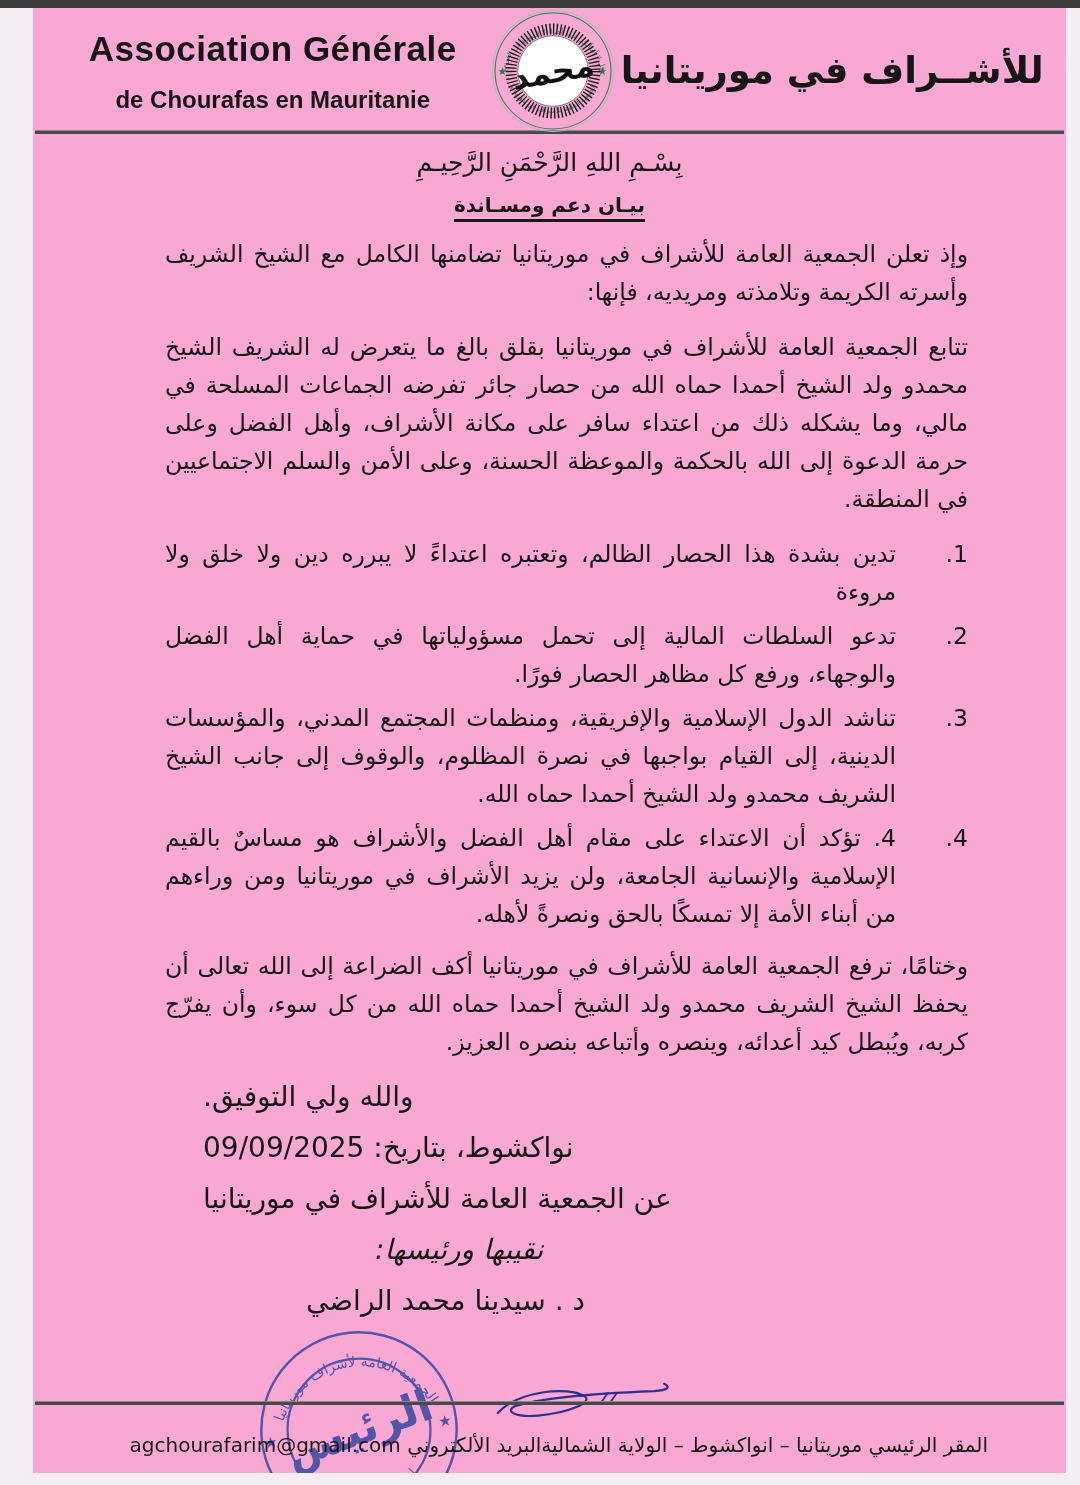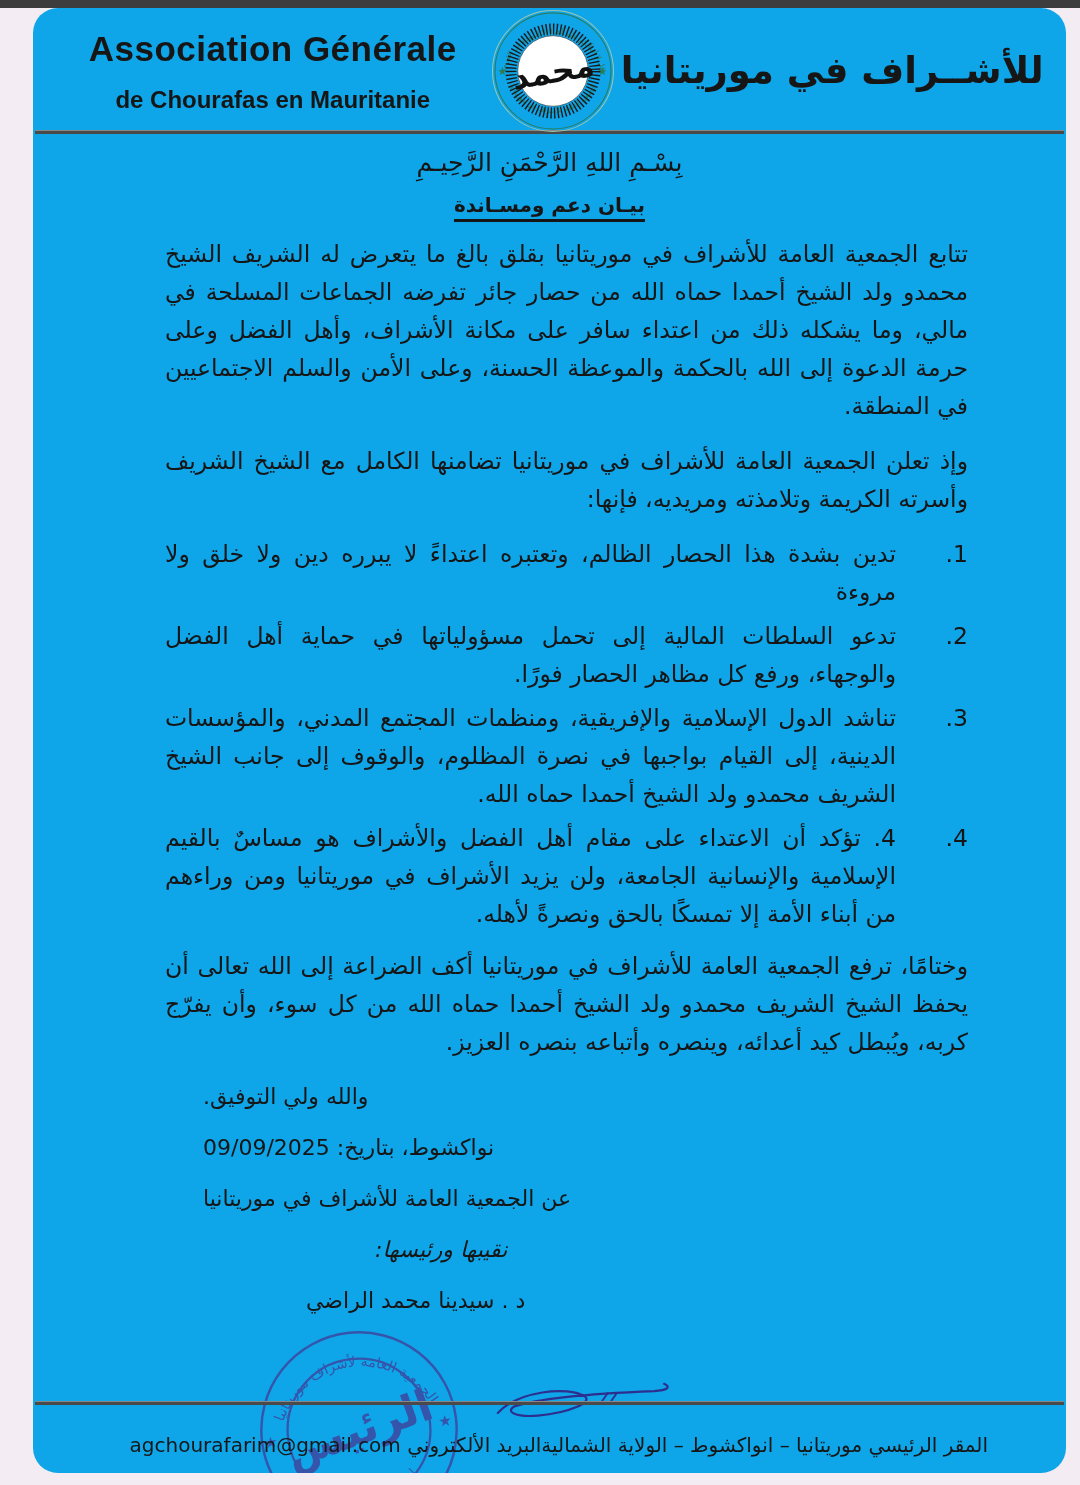--- a/index.html
+++ b/index.html
@@ -7,21 +7,21 @@
   body {
     background: #f3ecf3;
     font-family: "DejaVu Sans", sans-serif;
     color: #161616;
     -webkit-font-smoothing: antialiased;
   }
   .canvas { position: relative; width: 1080px; height: 1485px; background: #f3ecf3; }
   .topbar { position: absolute; top: 0; left: 0; right: 0; height: 8px; background: #3d3d3d; }
   .page {
     position: absolute; top: 8px; left: 33px; right: 14px; bottom: 12px;
-    background: #0ea5e9; overflow: hidden; border-radius: 25px;
+    background: #f9a8d4; overflow: hidden;
   }
   
   .hdr { display: flex; align-items: center; padding: 10px 18px 6px 24px; height: 122px; }
   .org-fr { flex: 1 1 0; text-align: center; font-family: "Liberation Sans", sans-serif; font-weight: bold; line-height: 1.0; }
   .org-fr .fr1 { font-size: 35px; letter-spacing: .5px; }
   .org-fr .fr2 { font-size: 24px; margin-top: 22px; }
   .logo { flex: 0 0 128px; display: flex; justify-content: center; align-items: center; }
   .org-ar { flex: 1 1 0; text-align: center; font-weight: bold; line-height: 1.15; direction: rtl; }
   .org-ar div { font-size: 37px; }
   .hdr-rule { height: 4px; background: #4a4a4a; margin: 0 2px; border-top: 1px solid #888; }
@@ -30,21 +30,21 @@
   .doc-title { text-align: center; direction: rtl; font-weight: bold; font-size: 20px; margin-top: 16px;
     text-decoration: underline; text-decoration-thickness: 3px; text-underline-offset: 7px; }
   
   .body-text { direction: rtl; padding: 18px 98px 0 132px; font-size: 23.5px; line-height: 38px; text-align: justify; }
   .body-text p { margin-bottom: 17px; }
   ol.points { list-style: none; margin-bottom: 14px; }
   ol.points li { display: flex; direction: rtl; margin-bottom: 6px; }
   ol.points .num { flex: 0 0 72px; }
   ol.points .txt { flex: 1 1 auto; text-align: justify; }
   
-  .closing-block { direction: rtl; text-align: left; padding-left: 170px; font-size: 22px; line-height: 38px; }
+  .closing-block { direction: rtl; text-align: left; padding-left: 170px; font-size: 28px; line-height: 38px; }
   .closing-block .line { margin-bottom: 13px; }
   .closing-block .role { margin-left: 172px; margin-bottom: 13px; font-style: italic; }
   .closing-block .name { margin-left: 103px; }
   
   .sig-area { position: relative; height: 212px; }
   .stamp { position: absolute; left: 218px; top: 2px; opacity: .88; transform: rotate(-7deg); }
   .signature { position: absolute; left: 438px; top: 42px; }
   
   .page-footer { position: absolute; left: 0; right: 0; bottom: 16px; }
   .footer-rule { height: 4px; background: #4a4a4a; border-top: 1px solid #888; margin: 0 2px; }
@@ -94,22 +94,22 @@
         <div>للأشــراف في موريتانيا</div>
       </div>
     </div>
 
     <div class="hdr-rule"></div>
 
     <div class="bismillah">بِسْـمِ اللهِ الرَّحْمَنِ الرَّحِيـمِ</div>
     <div class="doc-title">بيـان دعم ومسـاندة</div>
 
     <div class="body-text">
+      <p>وإذ تعلن الجمعية العامة للأشراف في موريتانيا تضامنها الكامل مع الشيخ الشريف وأسرته الكريمة وتلامذته ومريديه، فإنها:</p>
       <p>تتابع الجمعية العامة للأشراف في موريتانيا بقلق بالغ ما يتعرض له الشريف الشيخ محمدو ولد الشيخ أحمدا حماه الله من حصار جائر تفرضه الجماعات المسلحة في مالي، وما يشكله ذلك من اعتداء سافر على مكانة الأشراف، وأهل الفضل وعلى حرمة الدعوة إلى الله بالحكمة والموعظة الحسنة، وعلى الأمن والسلم الاجتماعيين في المنطقة.</p>
-      <p>وإذ تعلن الجمعية العامة للأشراف في موريتانيا تضامنها الكامل مع الشيخ الشريف وأسرته الكريمة وتلامذته ومريديه، فإنها:</p>
 
       <ol class="points">
         <li>
           <span class="num">1.</span>
           <span class="txt">تدين بشدة هذا الحصار الظالم، وتعتبره اعتداءً لا يبرره دين ولا خلق ولا مروءة</span>
         </li>
         <li>
           <span class="num">2.</span>
           <span class="txt">تدعو السلطات المالية إلى تحمل مسؤولياتها في حماية أهل الفضل والوجهاء، ورفع كل مظاهر الحصار فورًا.</span>
         </li>

